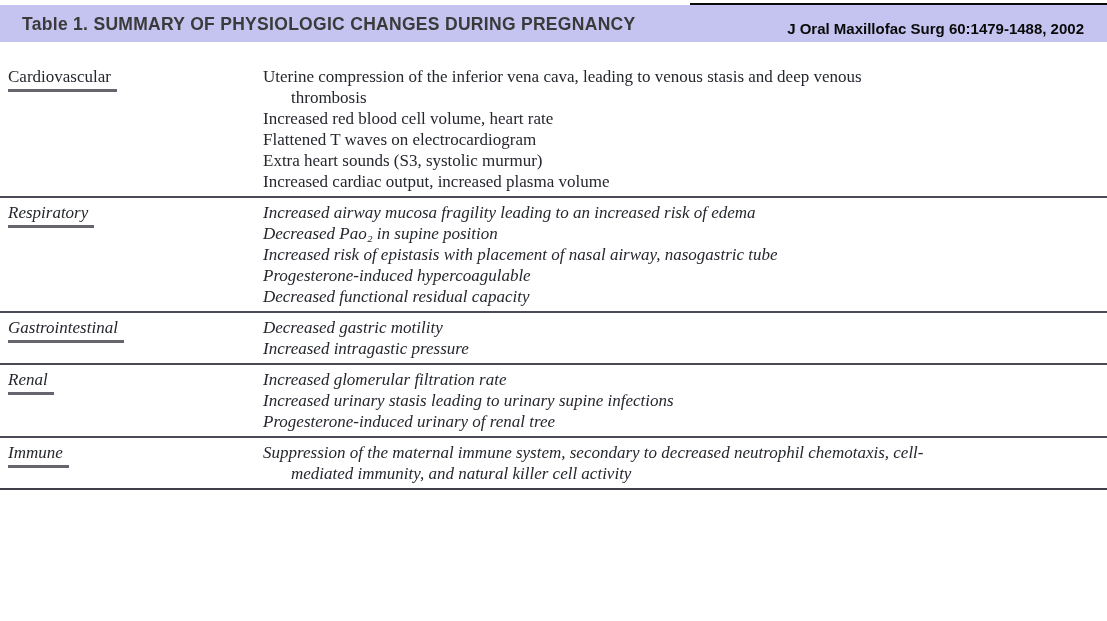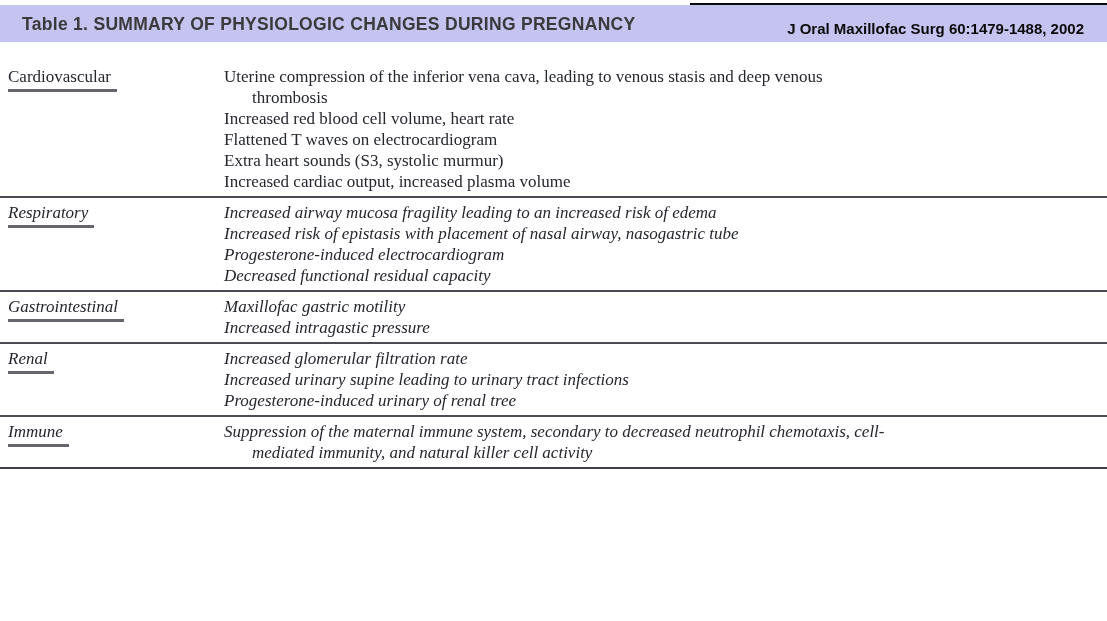--- a/index.html
+++ b/index.html
@@ -53,21 +53,21 @@
     font-size:17px;line-height:21px;
   }
   .syslabel{
     display:inline-block;
     padding:0 6px 2px 0;
     border-bottom:3px solid #65656d;
   }
   .content-cell{
     flex:1;
     padding-right:4px;
-    font-size:17px;line-height:21px;
+    font-size:17px;line-height:21px;margin-left:39px;
   }
   .change-item{
     padding-left:28px;
     text-indent:-28px;
     white-space:pre-line;
   }
 </style>
 </head>
 <body>
 
@@ -100,50 +100,51 @@
 </div>
   </div>
 
   <div class="section">
     <div class="label-cell">
       <span class="syslabel">Respiratory</span>
     </div>
     <div class="content-cell">
   <div class="change-item">Increased airway mucosa fragility leading to an increased risk of edema</div>
 
+  <div class="change-item">Decreased Pao₂ in supine position</div>
 
   <div class="change-item">Increased risk of epistasis with placement of nasal airway, nasogastric tube</div>
 
-  <div class="change-item">Progesterone-induced electrocardiogram</div>
+  <div class="change-item">Progesterone-induced hypercoagulable</div>
 
   <div class="change-item">Decreased functional residual capacity</div>
 </div>
   </div>
 
 
   <div class="section">
     <div class="label-cell">
       <span class="syslabel">Gastrointestinal</span>
     </div>
     <div class="content-cell">
 
-  <div class="change-item">Maxillofac gastric motility</div>
+  <div class="change-item">Decreased gastric motility</div>
 
   <div class="change-item">Increased intragastic pressure</div>
 </div>
   </div>
 
   <div class="section">
     <div class="label-cell">
       <span class="syslabel">Renal</span>
     </div>
     <div class="content-cell">
   <div class="change-item">Increased glomerular filtration rate</div>
 
-  <div class="change-item">Increased urinary supine leading to urinary tract infections</div>
+  <div class="change-item">Increased urinary stasis leading to urinary supine infections</div>
 
   <div class="change-item">Progesterone-induced urinary of renal tree</div>
 </div>
   </div>
 
   <div class="section">
     <div class="label-cell">
       <span class="syslabel">Immune</span>
     </div>
     <div class="content-cell">

